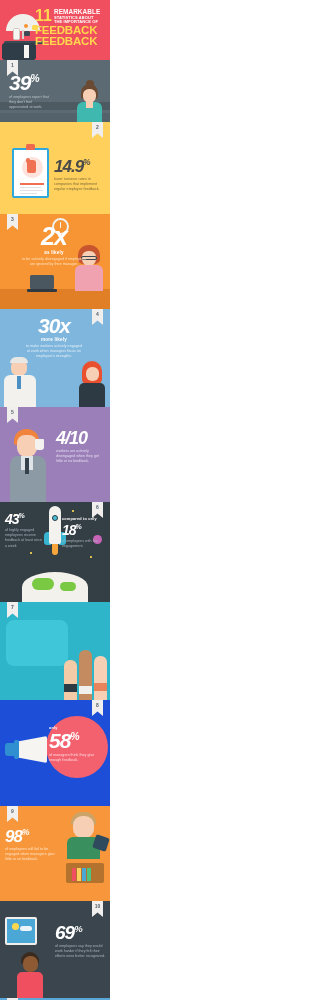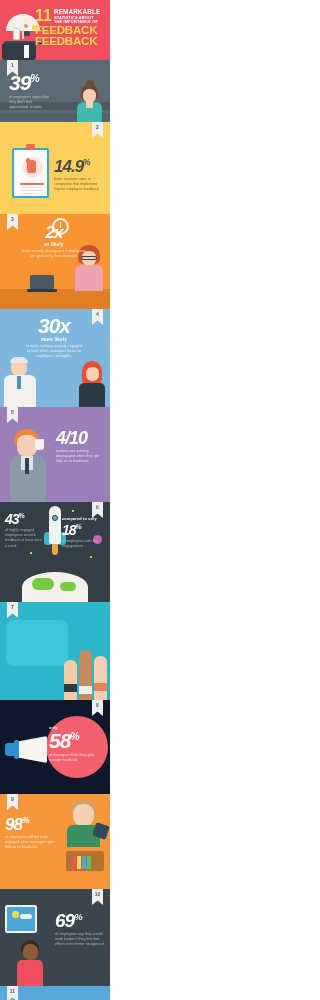--- a/index.html
+++ b/index.html
@@ -223,21 +223,21 @@
     width: 4px; height: 5px; background:#ef7152; border-radius:2px;
   }
   .clip-line { position:absolute; left:6px; height:1.4px; background:#dfe3e6; }
 
   
   .s3 {
     height: 95px;
     background: #f79433;
   }
   .s3 .stat { position:absolute; left: 20px; top: 10px; width: 68px; text-align:center;}
-  .s3 .bignum { color: #ffffff; font-size: 17px; }
+  .s3 .bignum { color: #ffffff; font-size: 25px; }
   .s3 .sublabel { color: #ffffff; }
   .s3 .desc { color: #ffe2c3; }
   .clock {
     position:absolute; left: 52px; top: 4px;
     width: 17px; height: 17px; border: 2px solid #f0f0ee; border-radius:50%;
   }
   .clock::after{content:"";position:absolute;left:6px;top:2px;width:1.2px;height:6px;background:#f0f0ee;}
   .desk1 {
     position:absolute; left: 0; bottom: 0; width: 110px; height: 20px; background:#e07f26;
   }
@@ -324,22 +324,22 @@
   .hands { position:absolute; right:0; bottom:0; width:48px; height:62px;}
   .hand-a{position:absolute;left:2px;bottom:0;width:13px;height:40px;background:#f3cba6;border-radius:6px 6px 0 0;}
   .hand-b{position:absolute;left:17px;bottom:0;width:13px;height:50px;background:#c38b5f;border-radius:6px 6px 0 0;}
   .hand-c{position:absolute;left:32px;bottom:0;width:13px;height:44px;background:#f6cfb4;border-radius:6px 6px 0 0;}
   .cuff-a{position:absolute;left:2px;bottom:8px;width:13px;height:8px;background:#2d3a43;}
   .cuff-b{position:absolute;left:17px;bottom:6px;width:13px;height:8px;background:#f0f0ec;}
   .cuff-c{position:absolute;left:32px;bottom:9px;width:13px;height:8px;background:#e8845c;}
 
   
   .s8 {
-    height: 94px;
-    background: #0f172a;
+    height: 106px;
+    background: #1d4ed8;
   }
   .s8 .burst {
     position:absolute; right: 2px; top: 16px;
     width: 62px; height: 62px;
     background: #f3616f; border-radius: 50%;
   }
   .s8 .stat { position:absolute; right: 5px; top: 26px; width: 56px; }
   .s8 .tiny-label { color:#ffffff;}
   .s8 .bignum { color:#ffffff; font-size: 21px; }
   .s8 .desc { color: #ffd9dd; }

